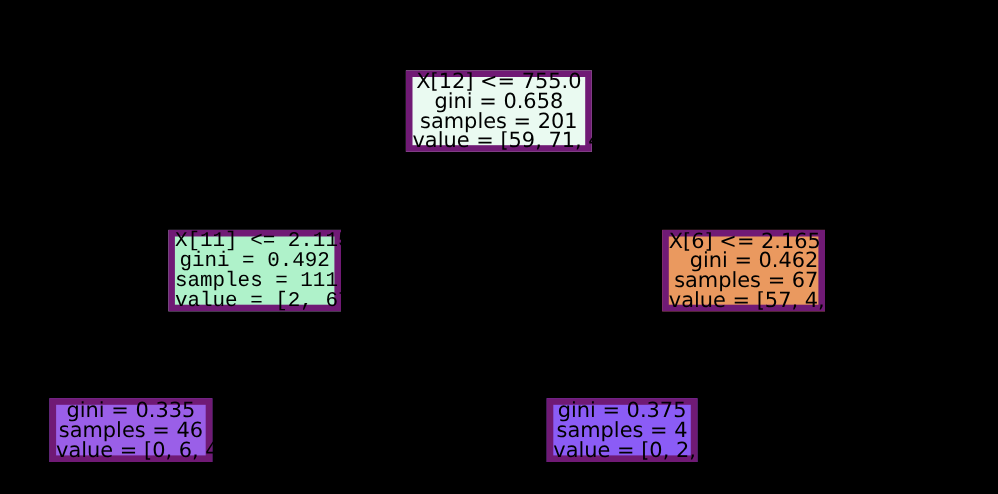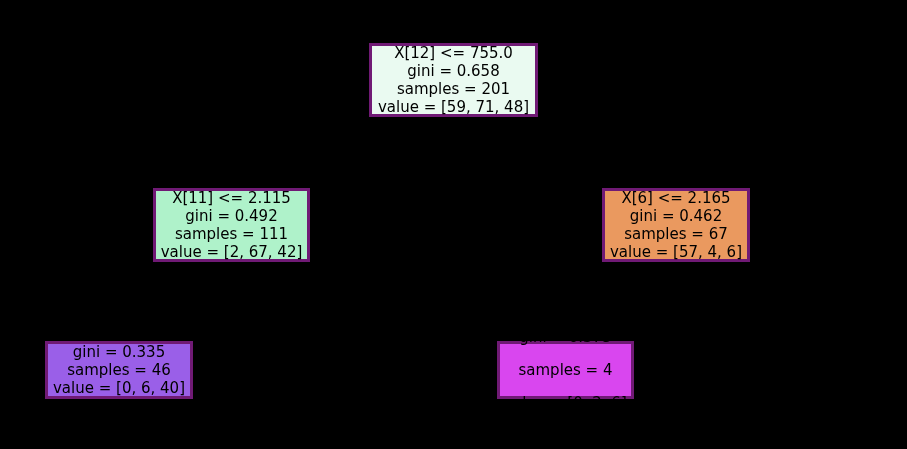--- a/index.html
+++ b/index.html
@@ -18,33 +18,34 @@
   .edges {
     position: absolute;
     left: 0;
     top: 0;
     width: 907px;
     height: 449px;
   }
   .node {
     position: absolute;
     box-sizing: border-box;
-    border: 3px solid #701a75;
+    border: 6px solid #701a75;
     color: #000000;
-    font-size: 15px;
+    font-size: 19px;
     line-height: 18px;
     text-align: center;
     display: flex;
     flex-direction: column;
     justify-content: center;
     white-space: nowrap;
+    margin-top: 21px;
   }
   .node-root  { left: 369px; top: 43px;  width: 169px; height: 74px; }
   .node-left  { left: 153px; top: 188px; width: 157px; height: 74px; }
-  .node-right { left: 602px; top: 188px; width: 148px; height: 74px; }
+  .node-right { left: 602px; top: 188px; width: 148px; height: 74px; text-align: right; }
   .node-leaf1 { left: 45px;  top: 341px; width: 148px; height: 58px; }
   .node-leaf2 { left: 268px; top: 341px; width: 150px; height: 58px; }
   .node-leaf3 { left: 497px; top: 341px; width: 137px; height: 58px; }
   .node-leaf4 { left: 716px; top: 341px; width: 143px; height: 58px; }
 </style>
 </head>
 <body>
 
 <div class="figure">
 
@@ -57,41 +58,41 @@
     <line x1="676" y1="262" x2="787.5" y2="341" stroke="#000000" stroke-width="1.5"></line>
   </svg>
 
   <div class="node node-root" style="background-color: rgb(234, 250, 241);">
     <div>X[12] &lt;= 755.0</div>
     <div>gini = 0.658</div>
     <div>samples = 201</div>
     <div>value = [59, 71, 48]</div>
   </div>
 
-  <div class="node node-left" style="background-color: rgb(175, 242, 202);">
+  <div class="node node-left" style="background-color: rgb(175, 242, 202); font-family: Liberation Mono, monospace;">
     <div>X[11] &lt;= 2.115</div>
     <div>gini = 0.492</div>
     <div>samples = 111</div>
     <div>value = [2, 67, 42]</div>
   </div>
 
   <div class="node node-right" style="background-color: rgb(234, 153, 95);">
     <div>X[6] &lt;= 2.165</div>
     <div>gini = 0.462</div>
     <div>samples = 67</div>
     <div>value = [57, 4, 6]</div>
   </div>
 
   <div class="node node-leaf1" style="background-color: rgb(154, 95, 232);">
     <div>gini = 0.335</div>
     <div>samples = 46</div>
     <div>value = [0, 6, 40]</div>
   </div>
 
 
-  <div class="node node-leaf3" style="background-color: #d946ef; gap: 15px;">
+  <div class="node node-leaf3" style="background-color: #8b5cf6;">
     <div>gini = 0.375</div>
     <div>samples = 4</div>
     <div>value = [0, 2, 6]</div>
   </div>
 
 
 </div>
 
 </body></html>

